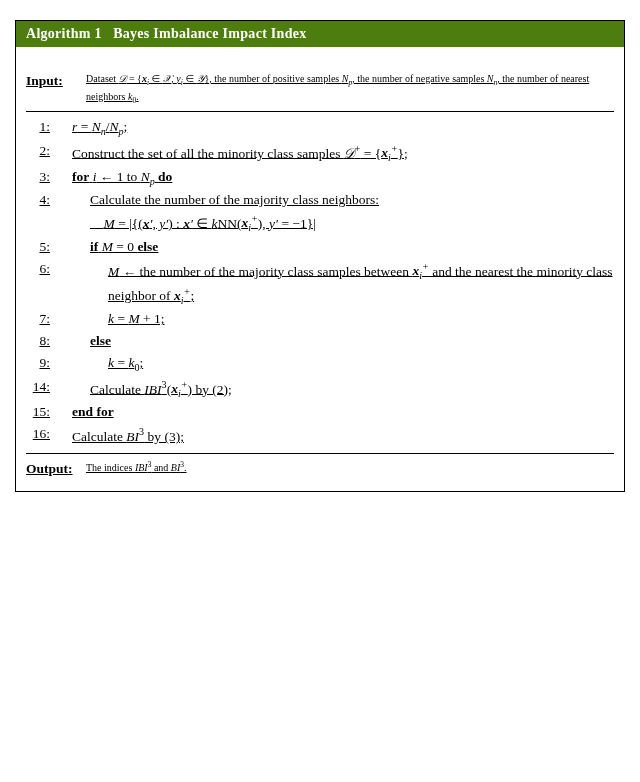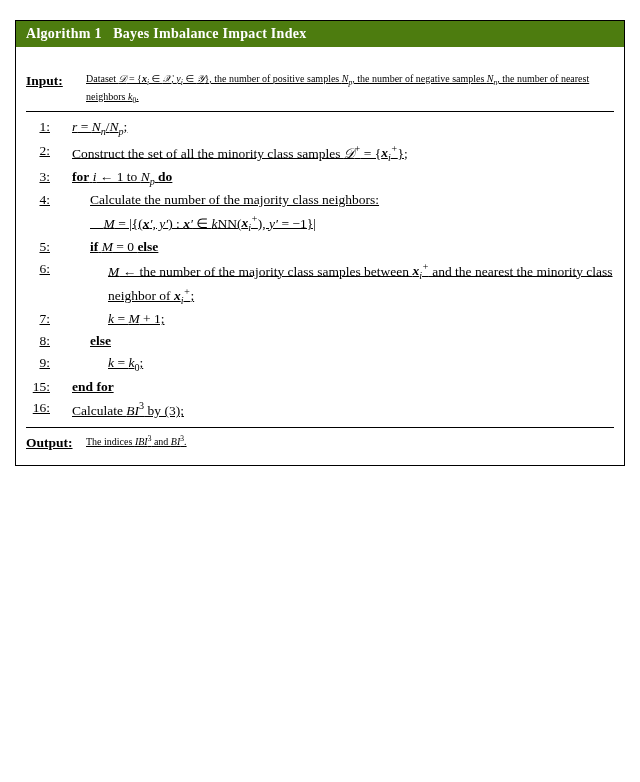--- a/index.html
+++ b/index.html
@@ -205,20 +205,26 @@
       <span class="line-num">9:</span>
       <span class="line-content indent3">
         <span class="math">k</span> = <span class="math">k</span><sub>0</sub>;
       </span>
     </div>
 
 
 
 
 
+    <div class="algo-line">
+      <span class="line-num">14:</span>
+      <span class="line-content indent2">
+        Calculate <span class="math">IBI</span><sup>3</sup>(<span class="math"><b>x</b><sub>i</sub><sup>+</sup></span>) by (2);
+      </span>
+    </div>
 
     <div class="algo-line">
       <span class="line-num">15:</span>
       <span class="line-content indent1">
         <span class="kw">end for</span>
       </span>
     </div>
 
     <div class="algo-line">
       <span class="line-num">16:</span>

